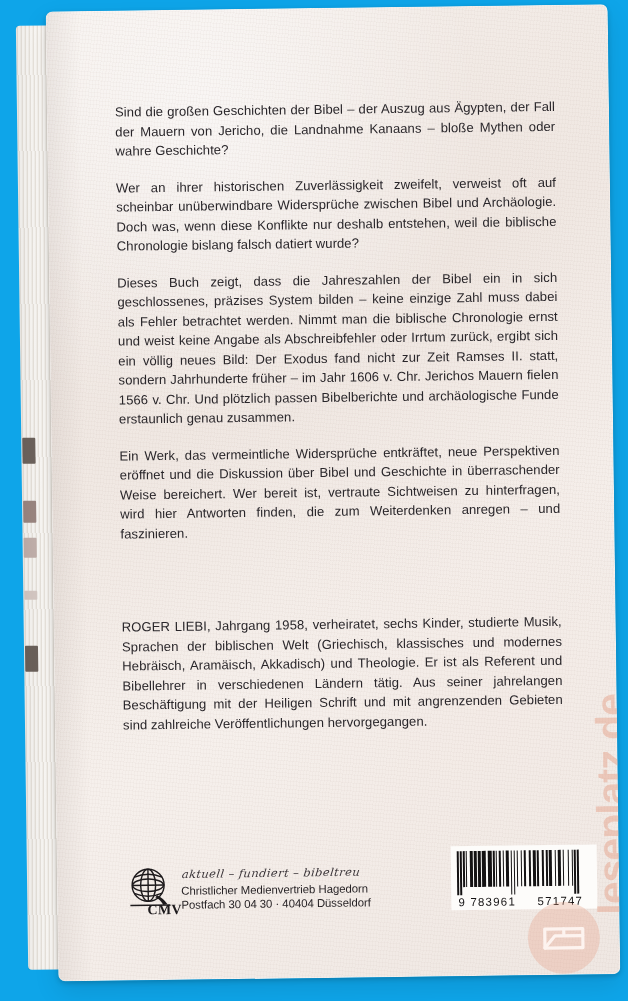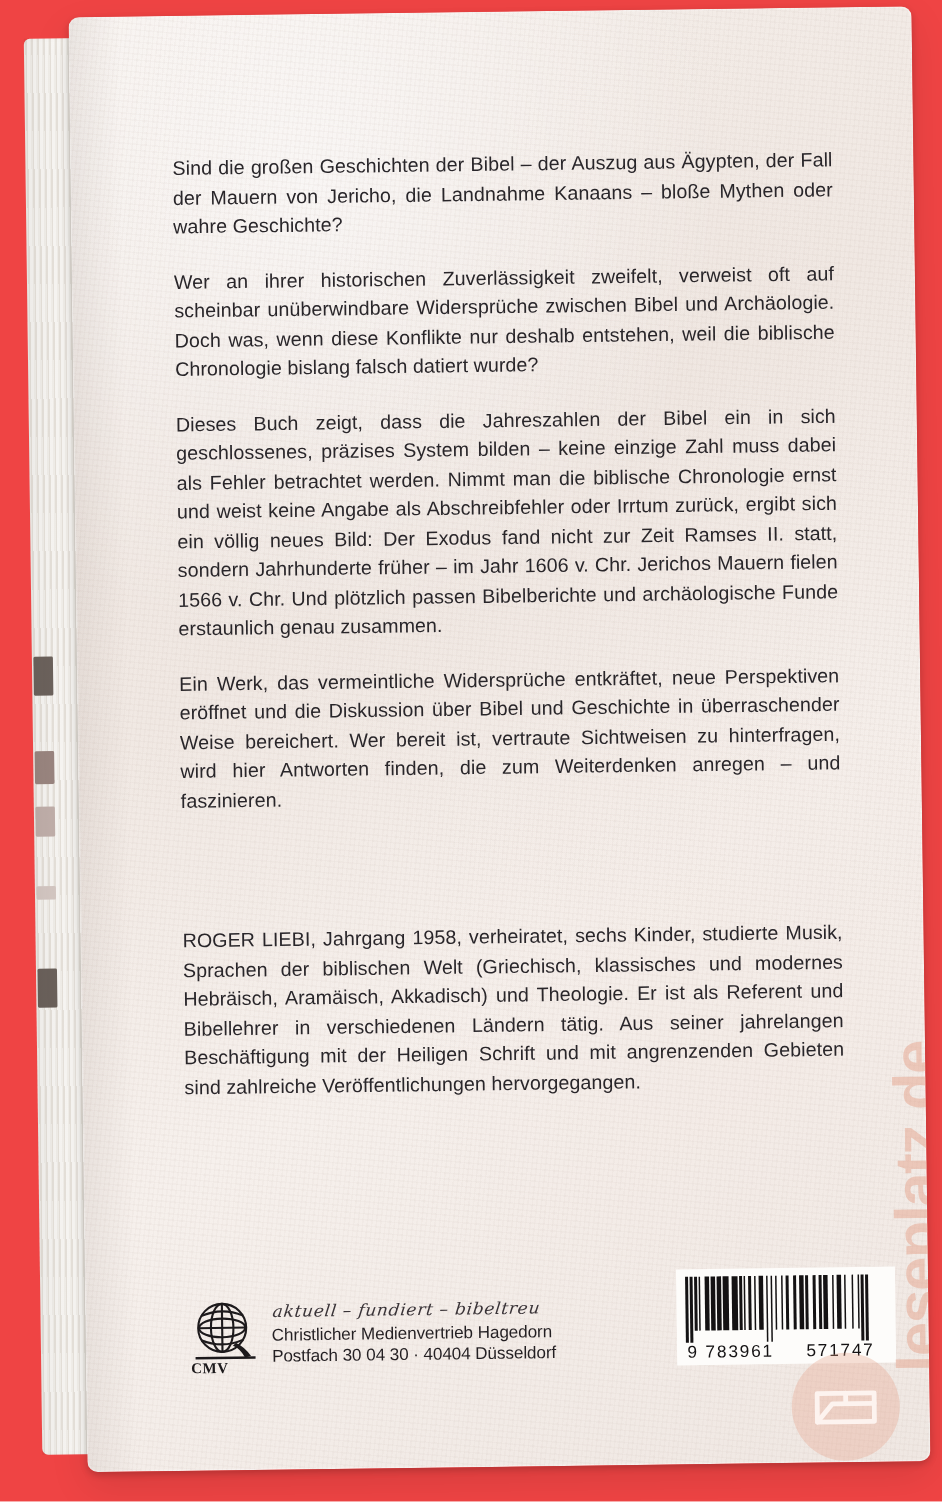--- a/index.html
+++ b/index.html
@@ -12,21 +12,21 @@
     height: 1001px;
     overflow: hidden;
     font-family: "Liberation Sans", sans-serif;
     position: relative;
   }
 
   
   #stage {
     position: absolute;
     inset: 0;
-    background: #ef4444;
+    background: #0ea5e9;
     overflow: hidden;
   }
 
   
   .book {
     position: absolute;
     left: 22px;
     top: 8px;
     width: 592px;
     height: 970px;
@@ -138,25 +138,25 @@
     position: absolute;
     left: 70px;
     top: 855px;
     display: flex;
     align-items: flex-end;
     gap: 8px;
   }
   .cmv-logo { width: 46px; height: 52px; position: relative; }
   .cmv-wordmark {
     position: absolute;
-    left: 0;
+    left: 20px;
     bottom: -1px;
     font-family: "Liberation Serif", serif;
     font-weight: bold;
-    font-size: 10px;
+    font-size: 14px;
     letter-spacing: 0.3px;
     color: #1d1a1c;
   }
   .pub-text { padding-bottom: 4px; }
   .slogan {
     font-family: "DejaVu Serif", serif;
     font-style: italic;
     font-size: 11.5px;
     color: #3a3438;
     letter-spacing: 0.4px;

